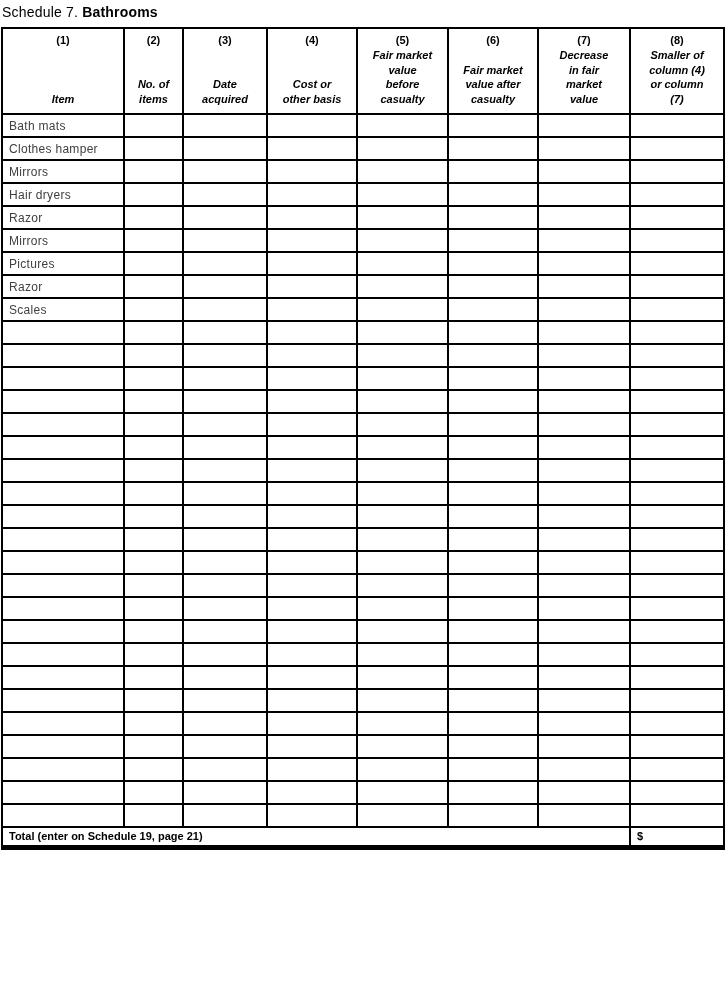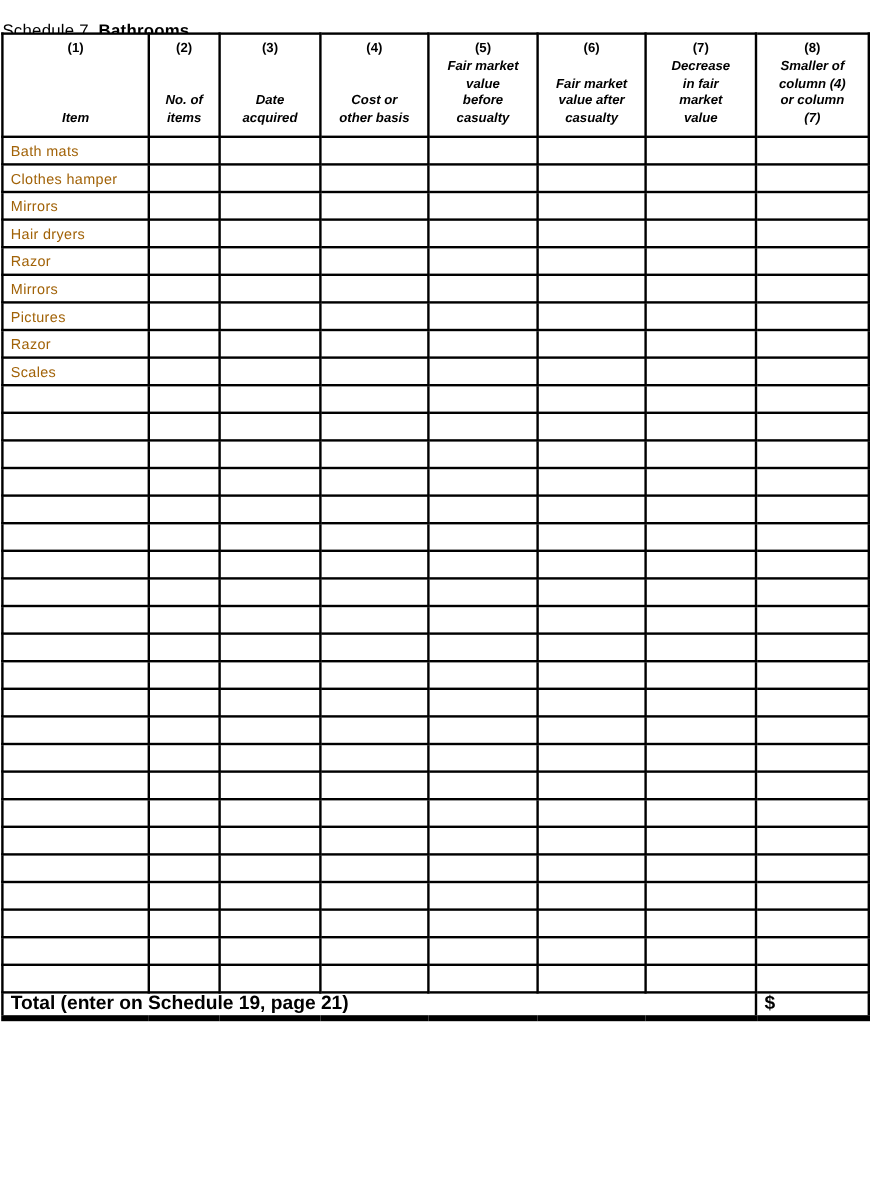--- a/index.html
+++ b/index.html
@@ -9,21 +9,21 @@
   .page {
     position: relative;
     width: 725px;
     height: 985px;
     background: #ffffff;
     overflow: hidden;
   }
 
   .title {
     position: absolute;
-    top: 17px;
+    top: 4px;
     left: 2px;
     font-size: 14px;
     letter-spacing: 0.2px;
     white-space: nowrap;
   }
   .title .bold-part { font-weight: bold; margin-left: 4px; }
 
   table.schedule {
     position: absolute;
     top: 27px;
@@ -55,26 +55,26 @@
 
   tbody td {
     height: 23px;
     padding: 0;
     font-size: 12px;
     vertical-align: middle;
   }
   tbody td.item-cell {
     padding-left: 6px;
     letter-spacing: 0.3px;
-    color: #a16207;
+    color: #404040;
   }
 
   tfoot td {
     height: 20px;
-    font-size: 16px;
+    font-size: 11px;
     font-weight: bold;
     vertical-align: middle;
     border-bottom: 5px solid #000;
   }
   tfoot td.total-label-cell { padding-left: 6px; }
   tfoot td.total-amount-cell { padding-left: 6px; }
 </style>
 </head>
 <body>
 

